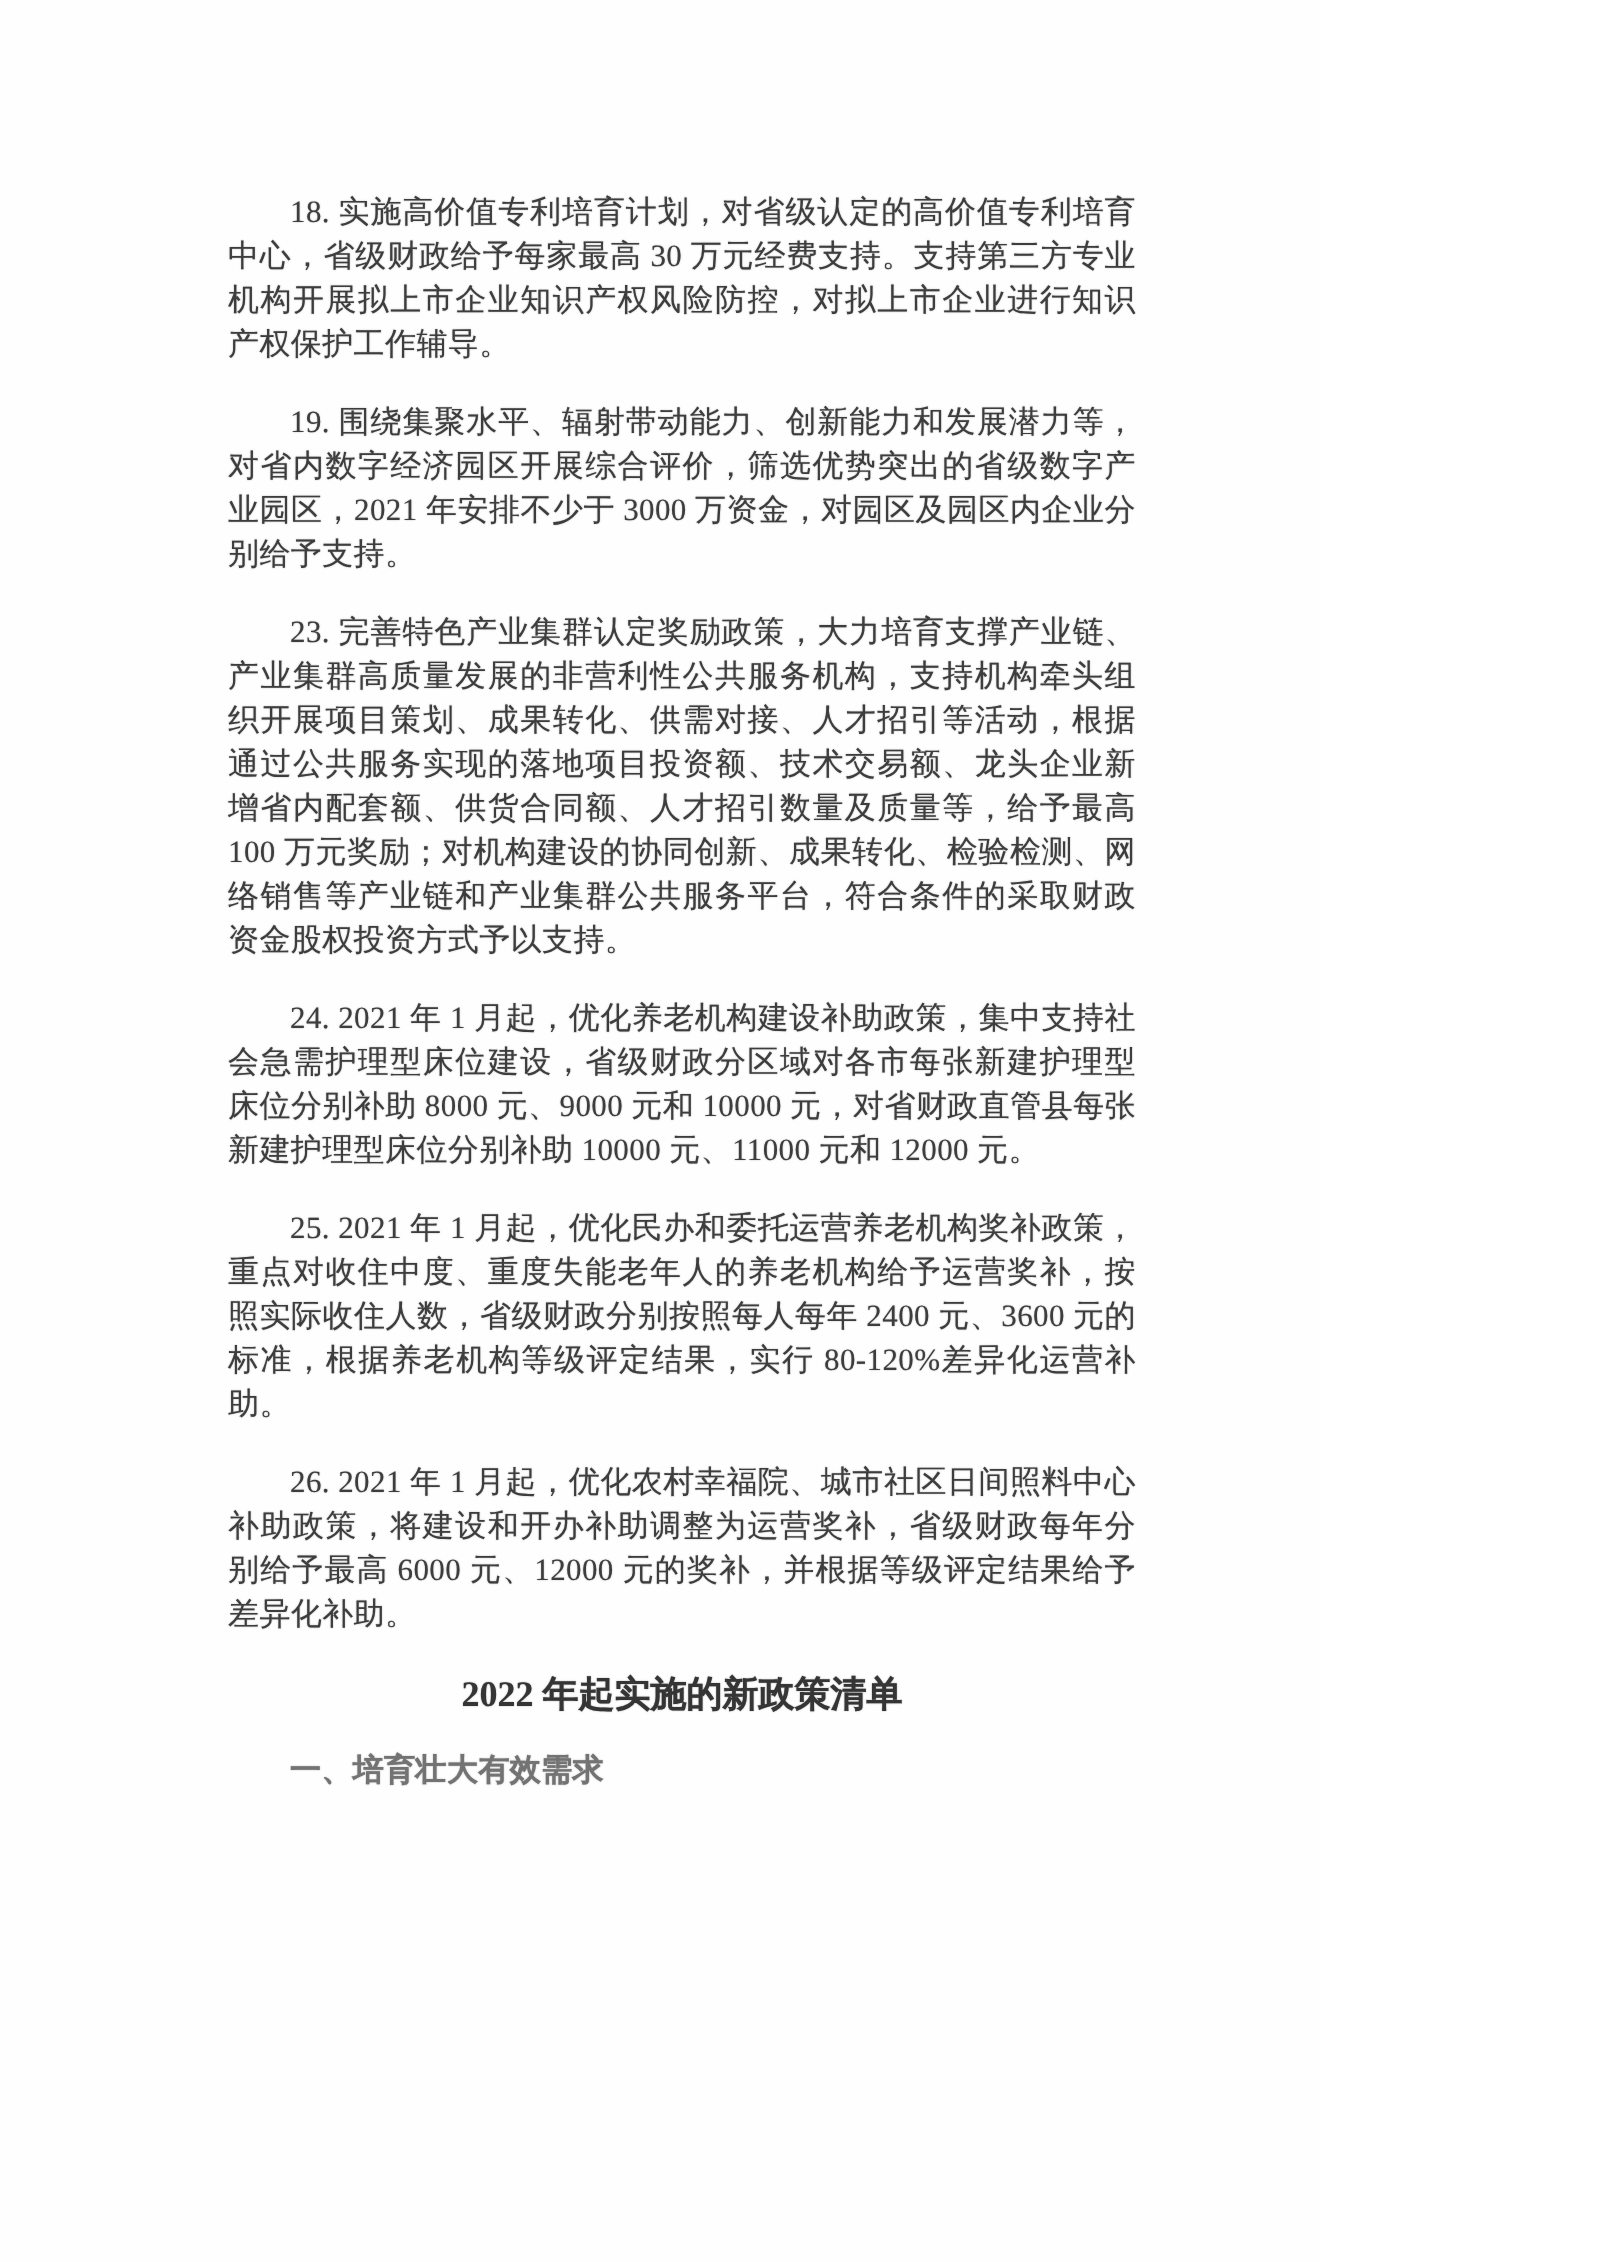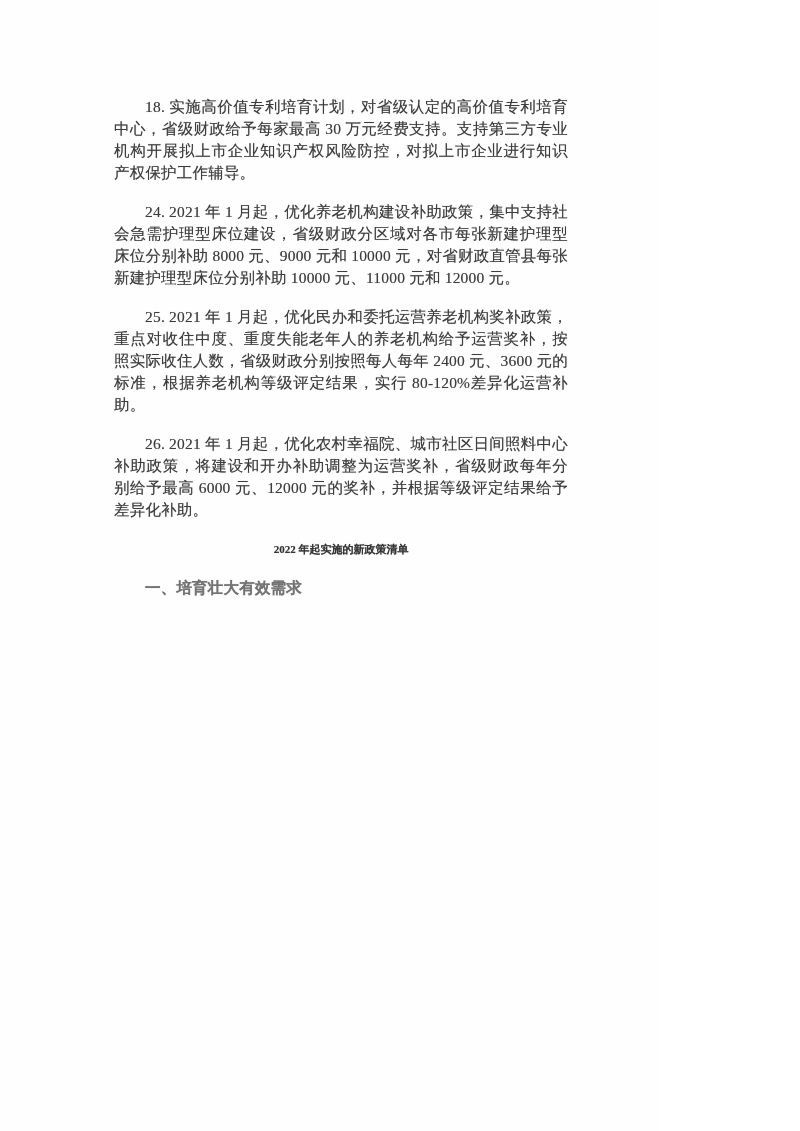--- a/index.html
+++ b/index.html
@@ -26,34 +26,36 @@
   .para {
     margin: 0 0 17px 0;
     text-indent: 2em;
     text-align: justify;
     text-justify: inter-character;
     letter-spacing: 0.2px;
     text-shadow: 0 0 0.7px rgba(61,61,61,0.55);
   }
   .center-title {
     margin: 0 0 17px 0;
-    font-size: 11px;
+    font-size: 18px;
     font-weight: bold;
     text-align: center;
     color: #353535;
     text-shadow: 0 0 0.7px rgba(53,53,53,0.6);
   }
   .bold {
     font-weight: bold;
     color: #737373;
   }
 </style>
 </head>
 <body>
 
 <div class="page">
   <p class="para">18. 实施高价值专利培育计划，对省级认定的高价值专利培育中心，省级财政给予每家最高 30 万元经费支持。支持第三方专业机构开展拟上市企业知识产权风险防控，对拟上市企业进行知识产权保护工作辅导。</p>
+  <p class="para">19. 围绕集聚水平、辐射带动能力、创新能力和发展潜力等，对省内数字经济园区开展综合评价，筛选优势突出的省级数字产业园区，2021 年安排不少于 3000 万资金，对园区及园区内企业分别给予支持。</p>
+  <p class="para">23. 完善特色产业集群认定奖励政策，大力培育支撑产业链、产业集群高质量发展的非营利性公共服务机构，支持机构牵头组织开展项目策划、成果转化、供需对接、人才招引等活动，根据通过公共服务实现的落地项目投资额、技术交易额、龙头企业新增省内配套额、供货合同额、人才招引数量及质量等，给予最高 100 万元奖励；对机构建设的协同创新、成果转化、检验检测、网络销售等产业链和产业集群公共服务平台，符合条件的采取财政资金股权投资方式予以支持。</p>
   <p class="para">24. 2021 年 1 月起，优化养老机构建设补助政策，集中支持社会急需护理型床位建设，省级财政分区域对各市每张新建护理型床位分别补助 8000 元、9000 元和 10000 元，对省财政直管县每张新建护理型床位分别补助 10000 元、11000 元和 12000 元。</p>
   <p class="para">25. 2021 年 1 月起，优化民办和委托运营养老机构奖补政策，重点对收住中度、重度失能老年人的养老机构给予运营奖补，按照实际收住人数，省级财政分别按照每人每年 2400 元、3600 元的标准，根据养老机构等级评定结果，实行 80-120%差异化运营补助。</p>
   <p class="para">26. 2021 年 1 月起，优化农村幸福院、城市社区日间照料中心补助政策，将建设和开办补助调整为运营奖补，省级财政每年分别给予最高 6000 元、12000 元的奖补，并根据等级评定结果给予差异化补助。</p>
   <h2 class="center-title">2022 年起实施的新政策清单</h2>
   <p class="para bold">一、培育壮大有效需求</p>
 </div>
 
 </body></html>

